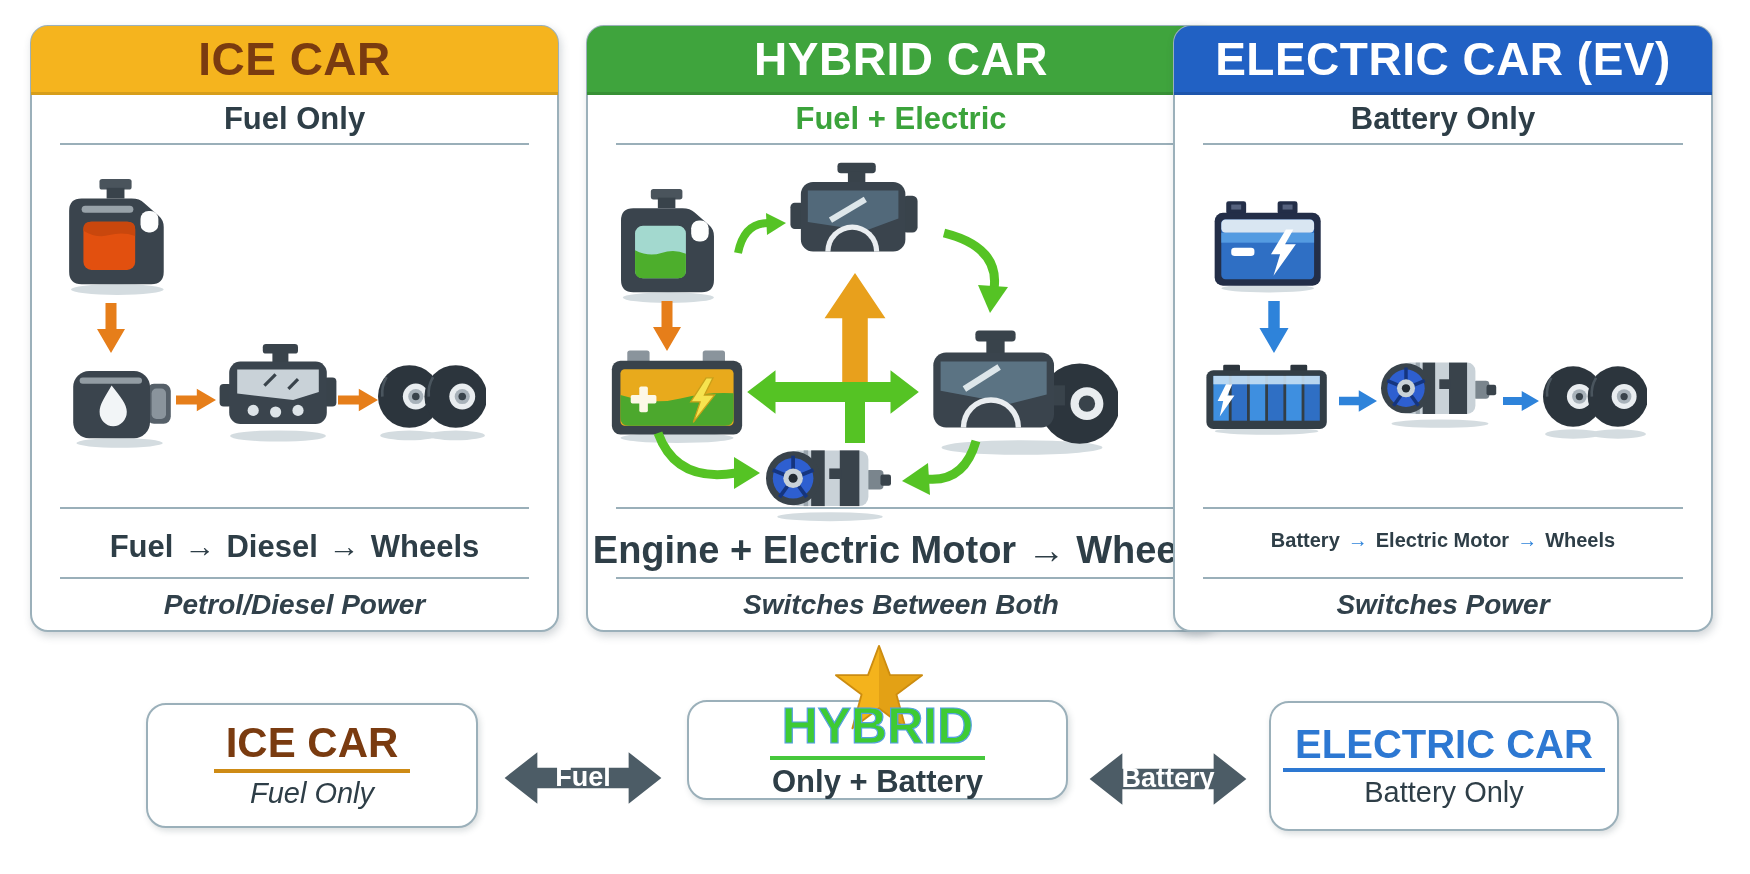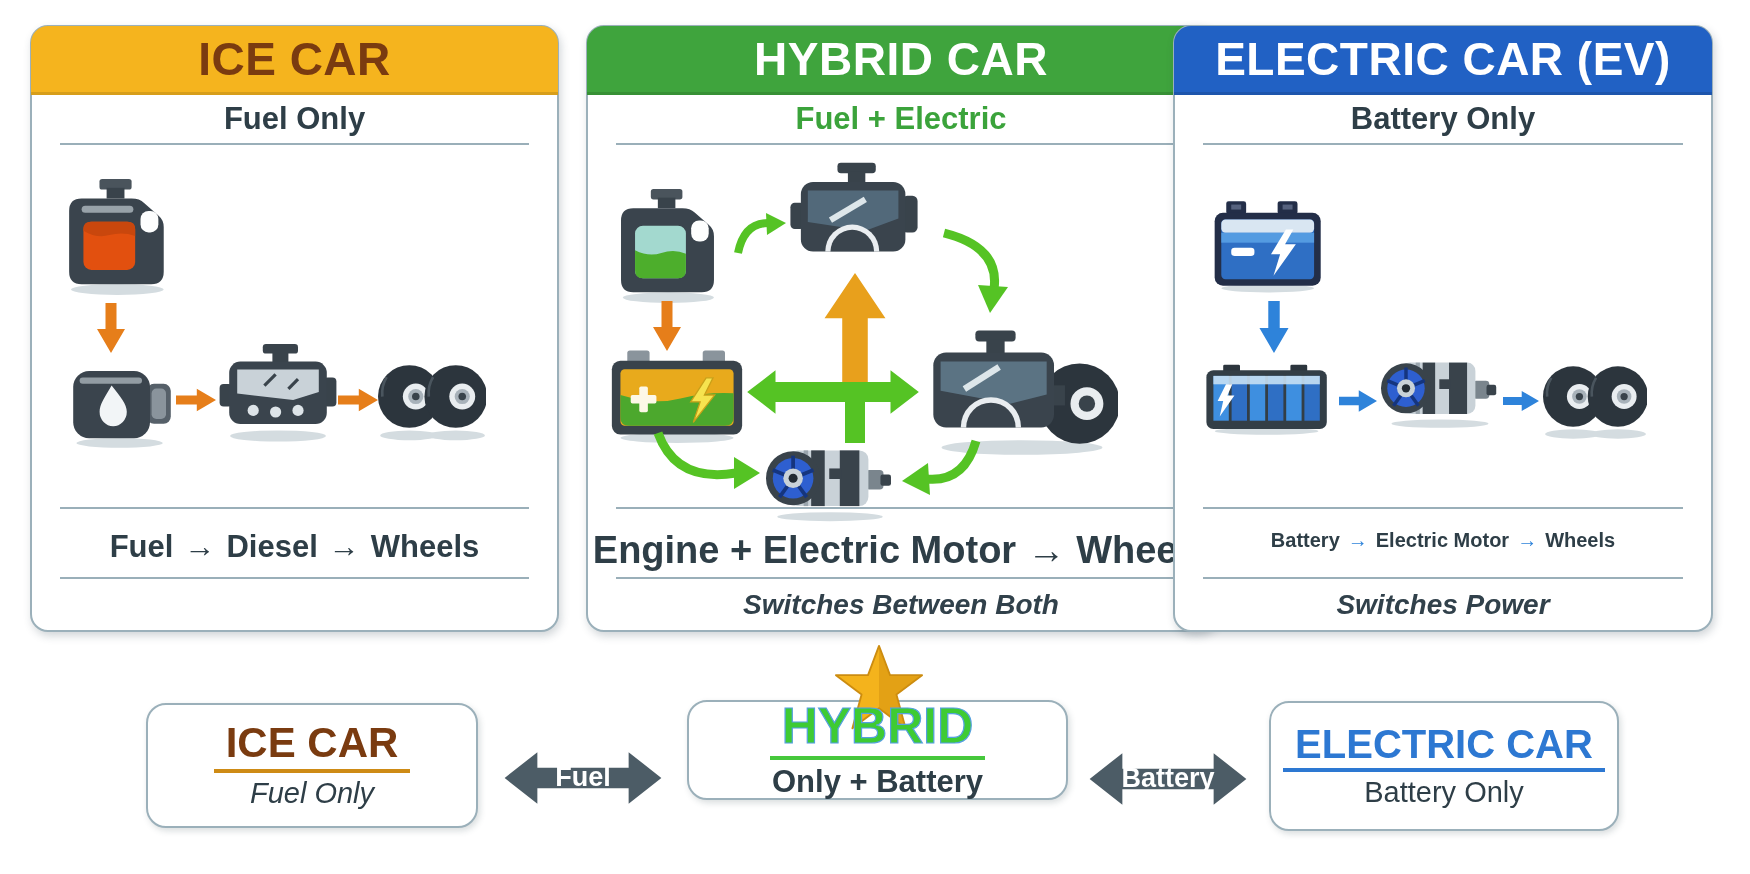--- a/index.html
+++ b/index.html
@@ -244,20 +244,21 @@
       </svg>
     <svg class="abs" style="left:346px;top:320px" width="108" height="98" preserveAspectRatio="none">
         <use href="#s-wheels"></use>
       </svg>
 
     <div class="divider" style="top:480px"></div>
     <div class="flow">
       <span>Fuel</span><span class="farr">→</span><span>Diesel</span><span class="farr">→</span><span>Wheels</span>
     </div>
     <div class="divider" style="top:550px"></div>
+    <div class="caption">Petrol/Diesel Power</div>
   </section>
 
   <section class="panel" style="left:586px;width:630px">
     <header class="phead" style="background:var(--hybrid-header)">
       <span class="ptitle">HYBRID CAR</span>
     </header>
     <div class="subtitle" style="color:var(--hybrid-text)">Fuel + Electric</div>
     <div class="divider" style="top:116px"></div>
 
     <div class="divider" style="top:480px"></div>

